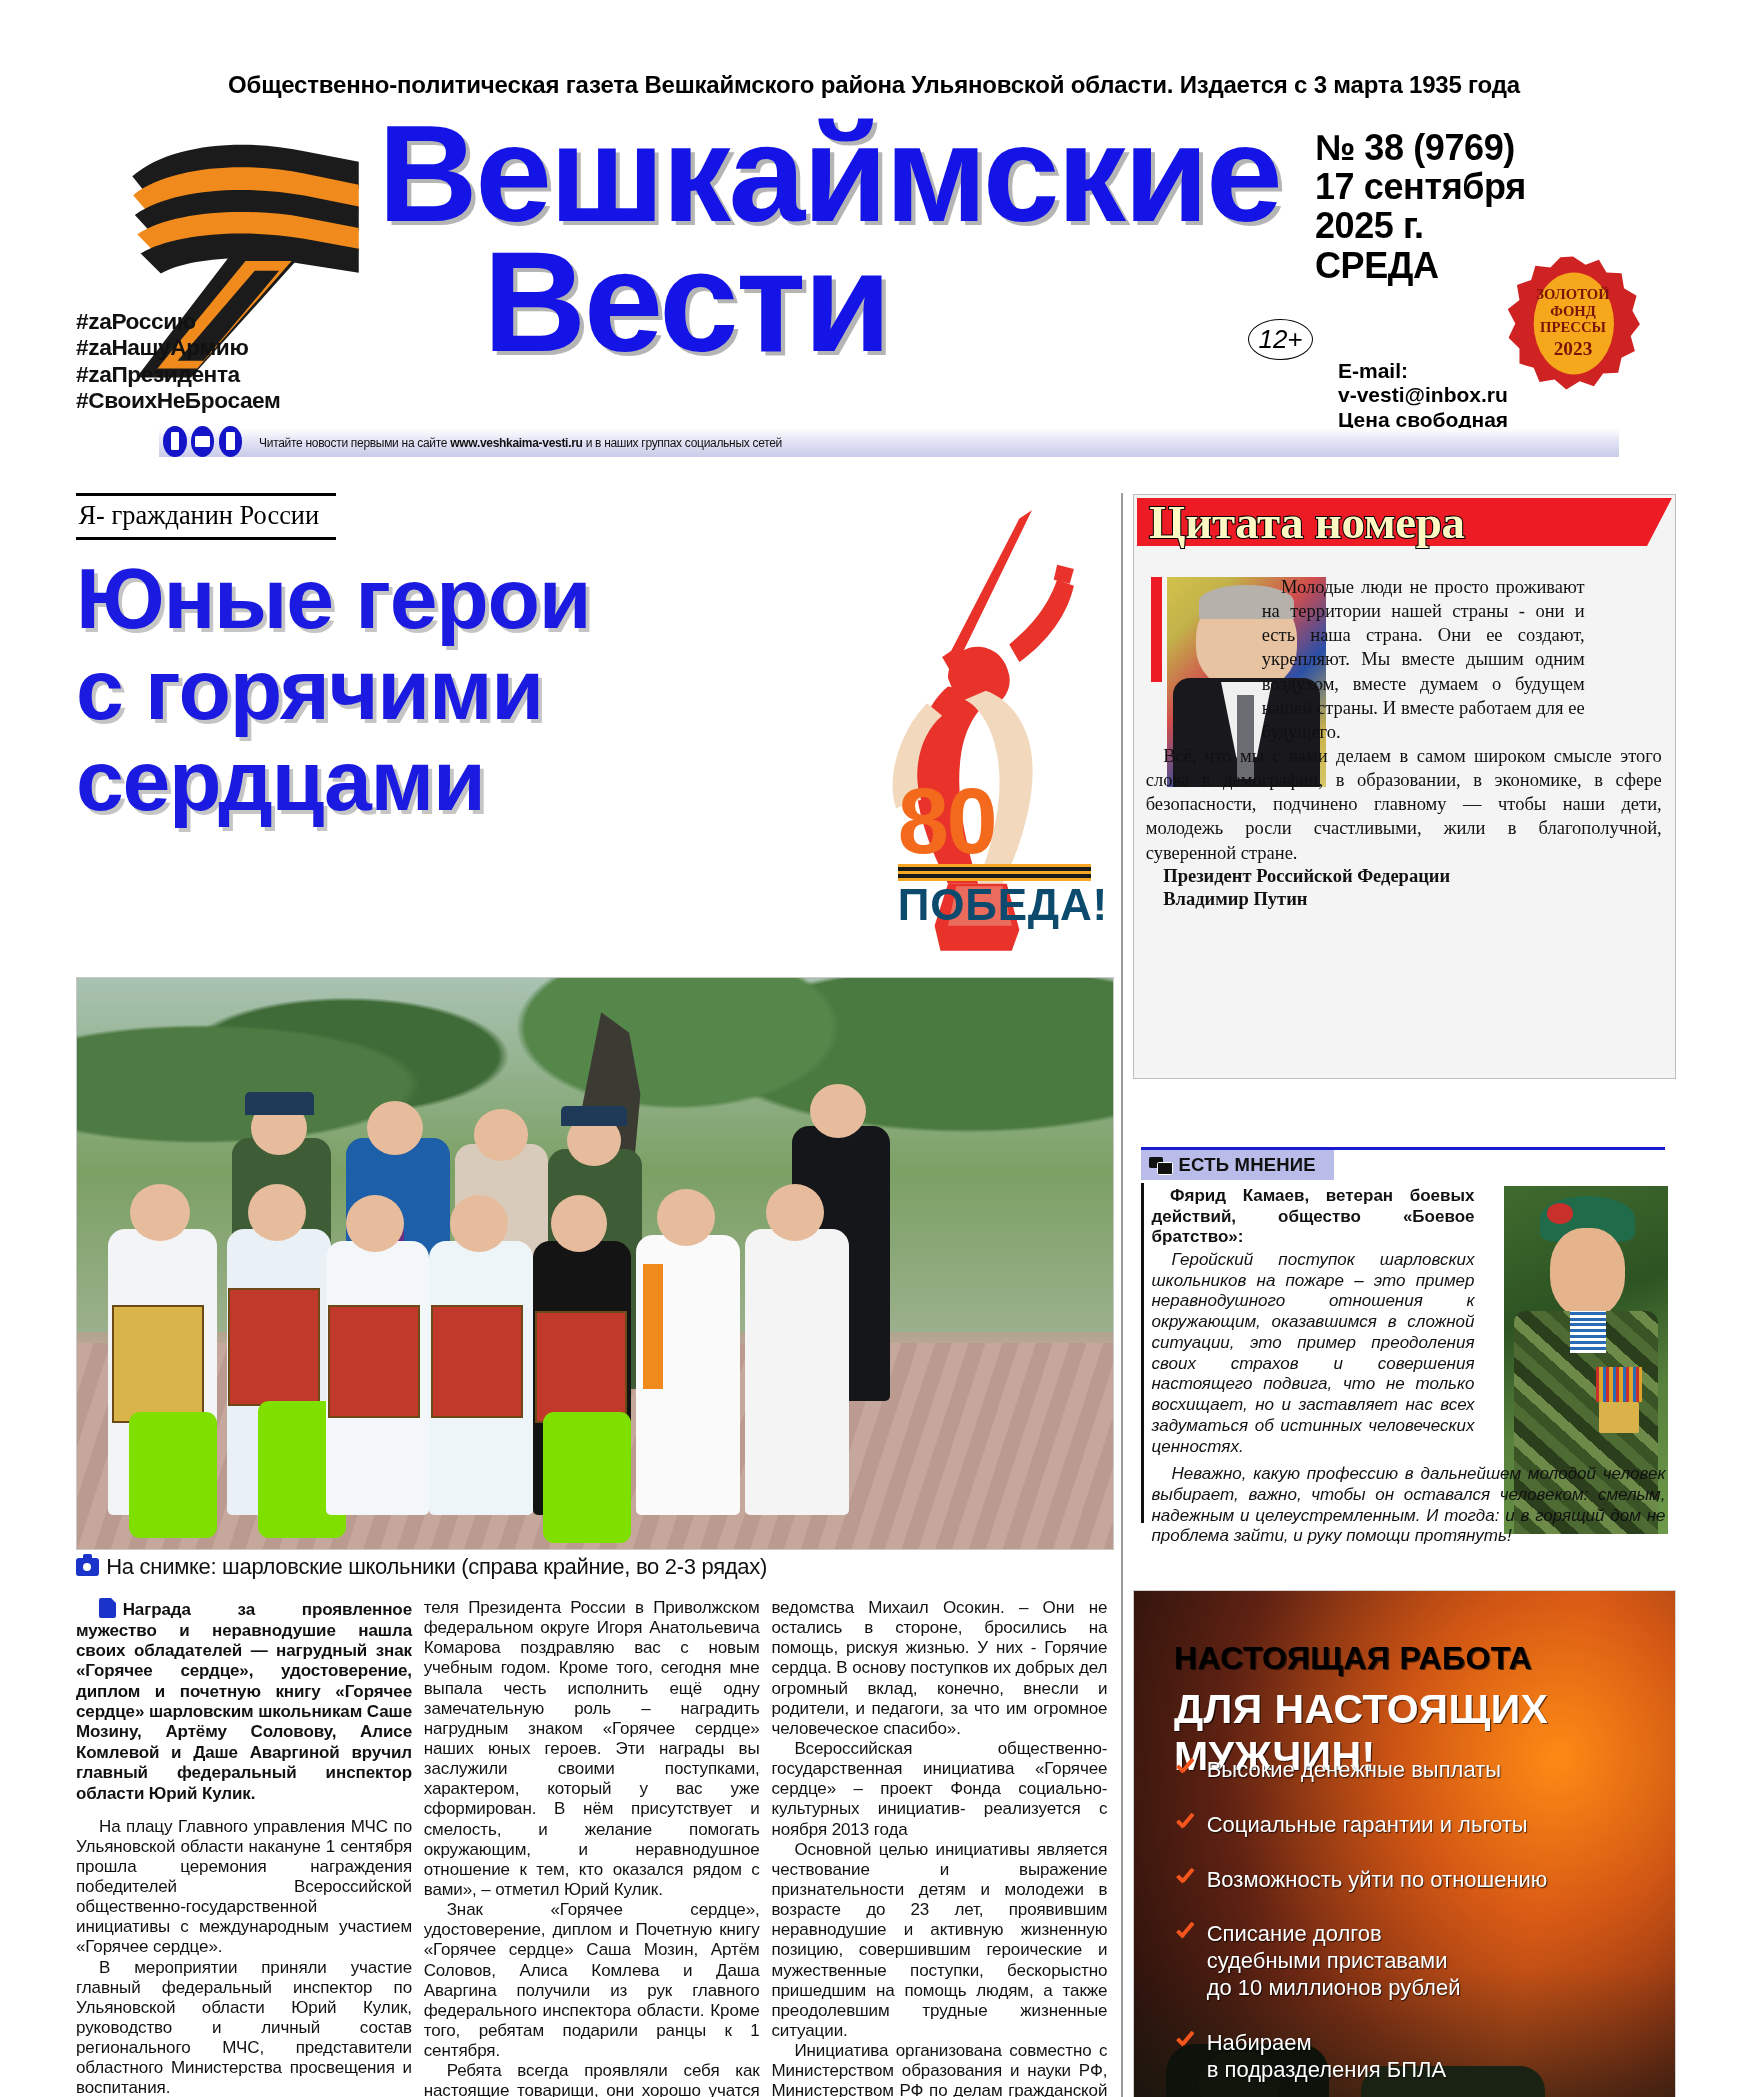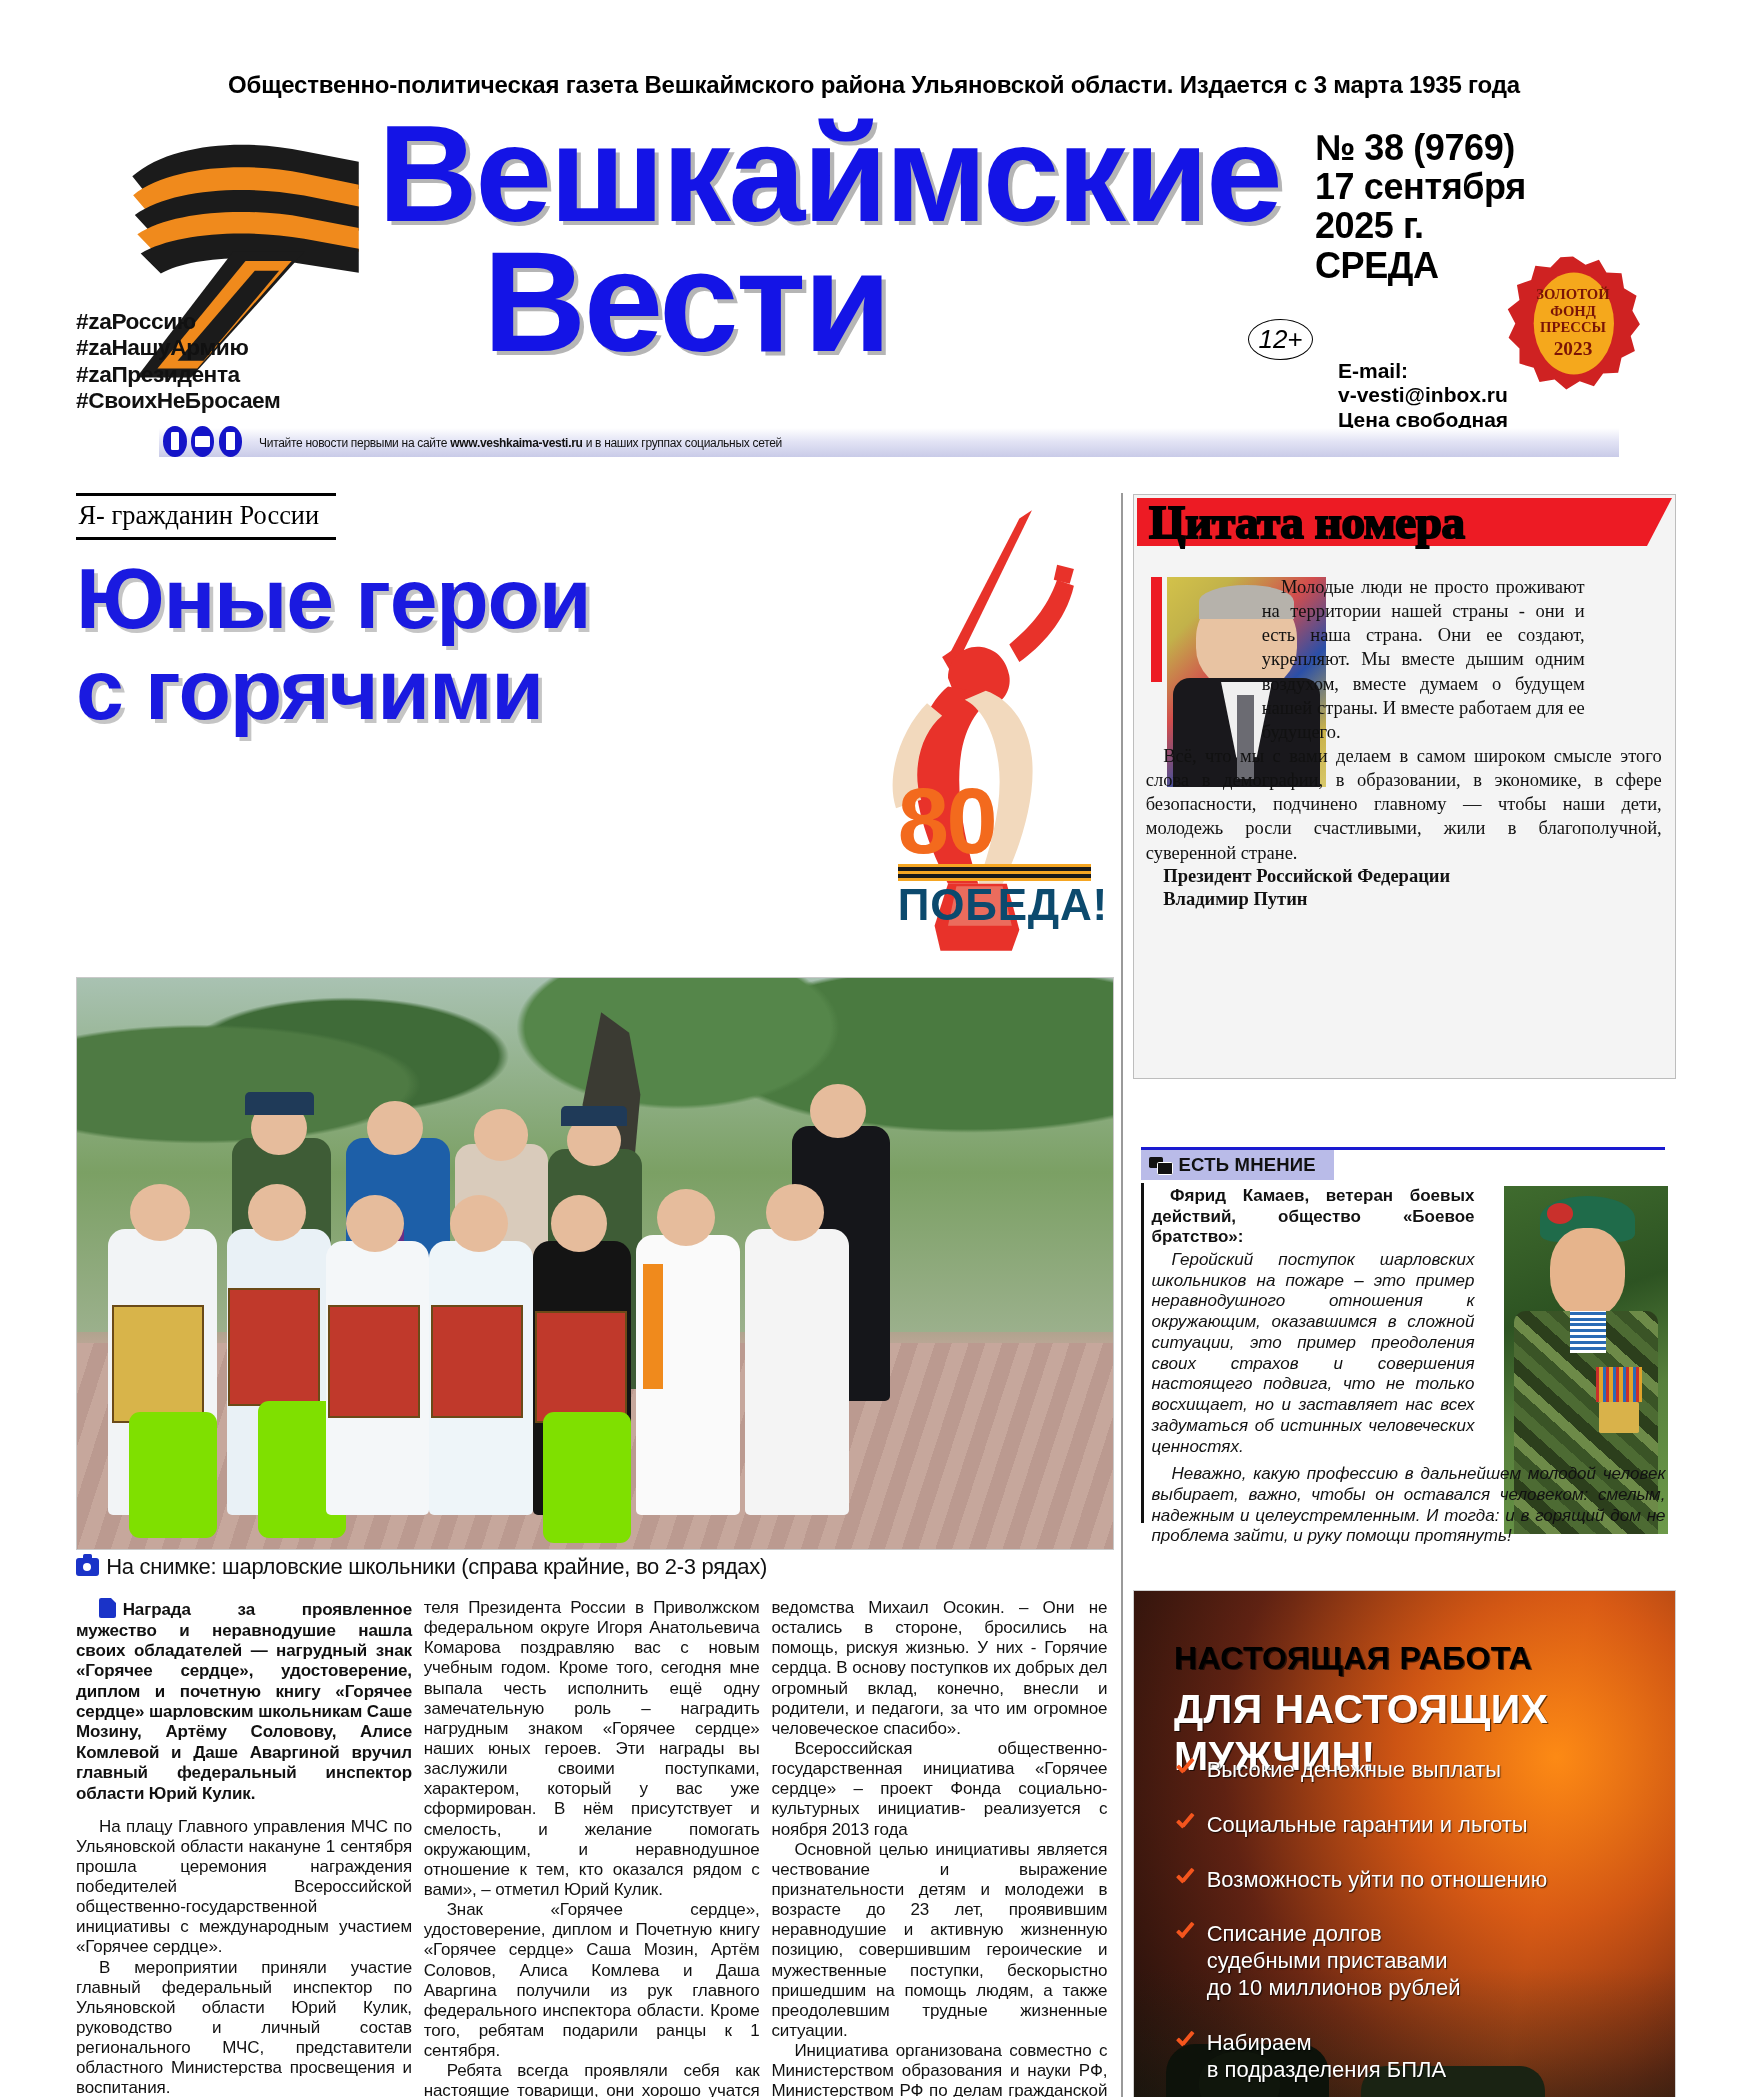--- a/index.html
+++ b/index.html
@@ -113,21 +113,21 @@
     border-style:solid;border-color:transparent #fff transparent transparent;}
   .rc-divider{position:absolute;left:1121px;top:493px;width:1.7px;height:1879px;background:#9a9a9a;}
 
   
   .quotebox{position:absolute;left:1133px;top:494px;width:541px;height:583px;
     background:#f4f4f4;border:1.3px solid #bdbdbd;}
   .q-banner{position:relative;height:48px;background:#ed1b24;margin:3.4px 3.4px 0 3.4px;}
   .q-banner:after{content:"";position:absolute;right:0px;top:0;border-style:solid;
     border-width:0 0 48px 25px;border-color:transparent transparent #f4f4f4 transparent;}
   .q-banner-text{position:absolute;left:11.7px;top:-3.4px;font-family:"Liberation Serif", serif;
-    font-weight:bold;font-size:47px;color:#000000;letter-spacing:-0.4px;
+    font-weight:bold;font-size:47px;color:#fef9c3;letter-spacing:-0.4px;
     -webkit-text-stroke:2.1px #000;paint-order:stroke fill;white-space:nowrap;}
   .q-redbar{position:absolute;left:17px;top:82px;width:11px;height:105px;background:#ed1b24;}
   .q-photo{position:absolute;left:33px;top:82px;width:159px;height:210px;overflow:hidden;background:#bbb;}
   .q-text{position:absolute;left:11.7px;top:80px;width:516px;height:487px;
     font-family:"Liberation Serif", serif;font-size:18.5px;line-height:1.305;color:#111;}
   .q-text p{margin:0;text-align:justify;text-indent:17.6px;}
   .q-text p.first{ text-indent:19.3px; }
   .q-first-wrap{margin-left:116px;width:323px;}
   .q-rest{margin-top:0;}
   .q-author{text-align:right;font-weight:bold;margin-top:4.2px;line-height:1.24;}
@@ -255,20 +255,21 @@
       <div class="webbar-text"><span>Читайте новости первыми на сайте </span><b>www.veshkaima-vesti.ru</b><span> и в наших группах социальных сетей</span></div>
     </div>
   </div>
 
   <div class="leftcol">
     <div class="rubric">Я- гражданин России</div>
 
     <div class="headline">
       <div class="hl-line">Юные герои</div>
       <div class="hl-line">с горячими</div>
+      <div class="hl-line">сердцами</div>
     </div>
 
     <svg class="motherland" viewBox="0 0 700 1070">
       <path d="M470 30 L500 10 L320 380 L300 360 Z" fill="#e8322a"></path>
       <path d="M286 360 L330 330 L352 368 L308 398 Z" fill="#e8322a"></path>
       <path d="M560 140 L600 150 L590 185 L552 176 Z" fill="#e8322a"></path>
       <path d="M300 410 C300 360 340 330 380 336 C420 342 440 372 446 404 C452 440 430 470 400 478 C370 486 332 468 314 446 Z" fill="#e8322a"></path>
       <path d="M446 330 C480 300 530 260 560 176 L600 190 C580 276 520 336 470 372 Z" fill="#e8322a"></path>
       <path d="M300 430 C250 470 212 560 222 660 C232 760 270 840 300 900 L372 900 C340 800 318 690 330 600 C340 520 378 470 420 452 Z" fill="#e8322a"></path>
       <path d="M390 440 C448 460 492 520 500 600 C510 700 470 820 430 900 L372 900 C406 800 432 700 420 612 C410 530 374 478 340 462 Z" fill="#f2d9bd"></path>

